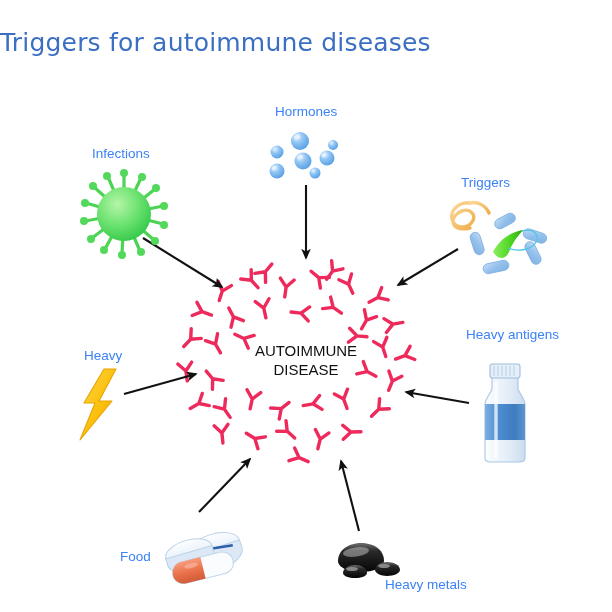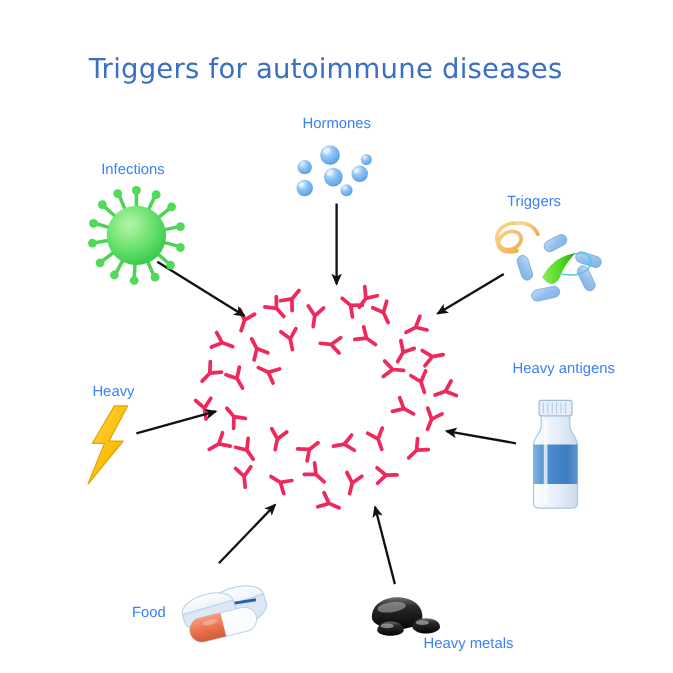--- a/index.html
+++ b/index.html
@@ -22,27 +22,25 @@
     left: 0;
     top: 0;
     width: 612px;
     height: 612px;
   }
   .title {
     position: absolute;
     left: 0;
     top: 28px;
     width: 592px;
-    text-align: center;
     font-size: 25px;
     color: #3A6FC4;
     letter-spacing: 0.2px;
     font-family: "DejaVu Sans", sans-serif;
     font-weight: 400;
-    margin-top: 20px;
   }
   .node-label {
     position: absolute;
     font-size: 13.5px;
     color: #3b82f6;
     white-space: nowrap;
     font-family: "Liberation Sans", sans-serif;
   }
   .center-label {
     position: absolute;
@@ -384,14 +382,16 @@
   </svg>
 
   <div class="node-label" id="lbl-infections">Infections</div>
   <div class="node-label" id="lbl-hormones">Hormones</div>
   <div class="node-label" id="lbl-pathogens">Triggers</div>
   <div class="node-label" id="lbl-food">Heavy antigens</div>
   <div class="node-label" id="lbl-stress">Heavy</div>
   <div class="node-label" id="lbl-drugs">Food</div>
   <div class="node-label" id="lbl-heavy">Heavy metals</div>
 
+  <div class="center-label">AUTOIMMUNE
+DISEASE</div>
 
 </div>
 
 </body></html>

